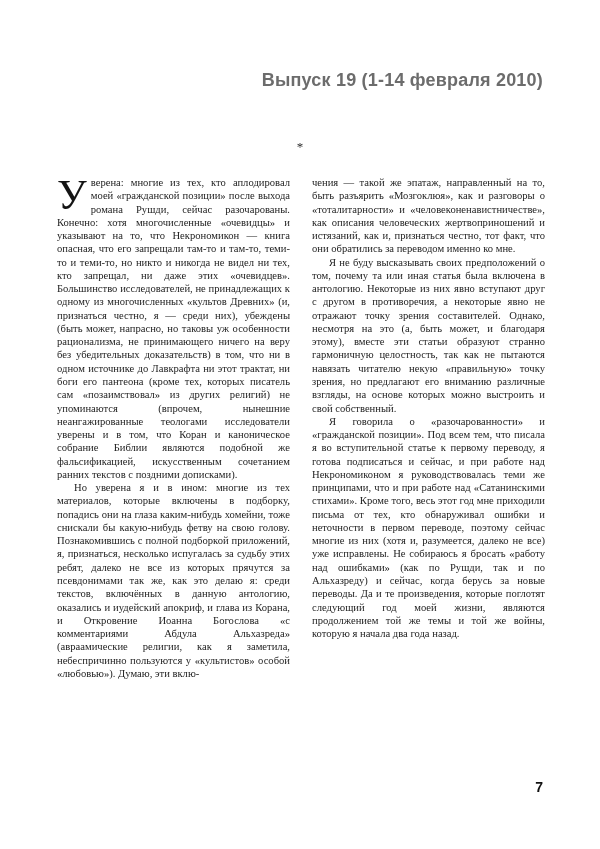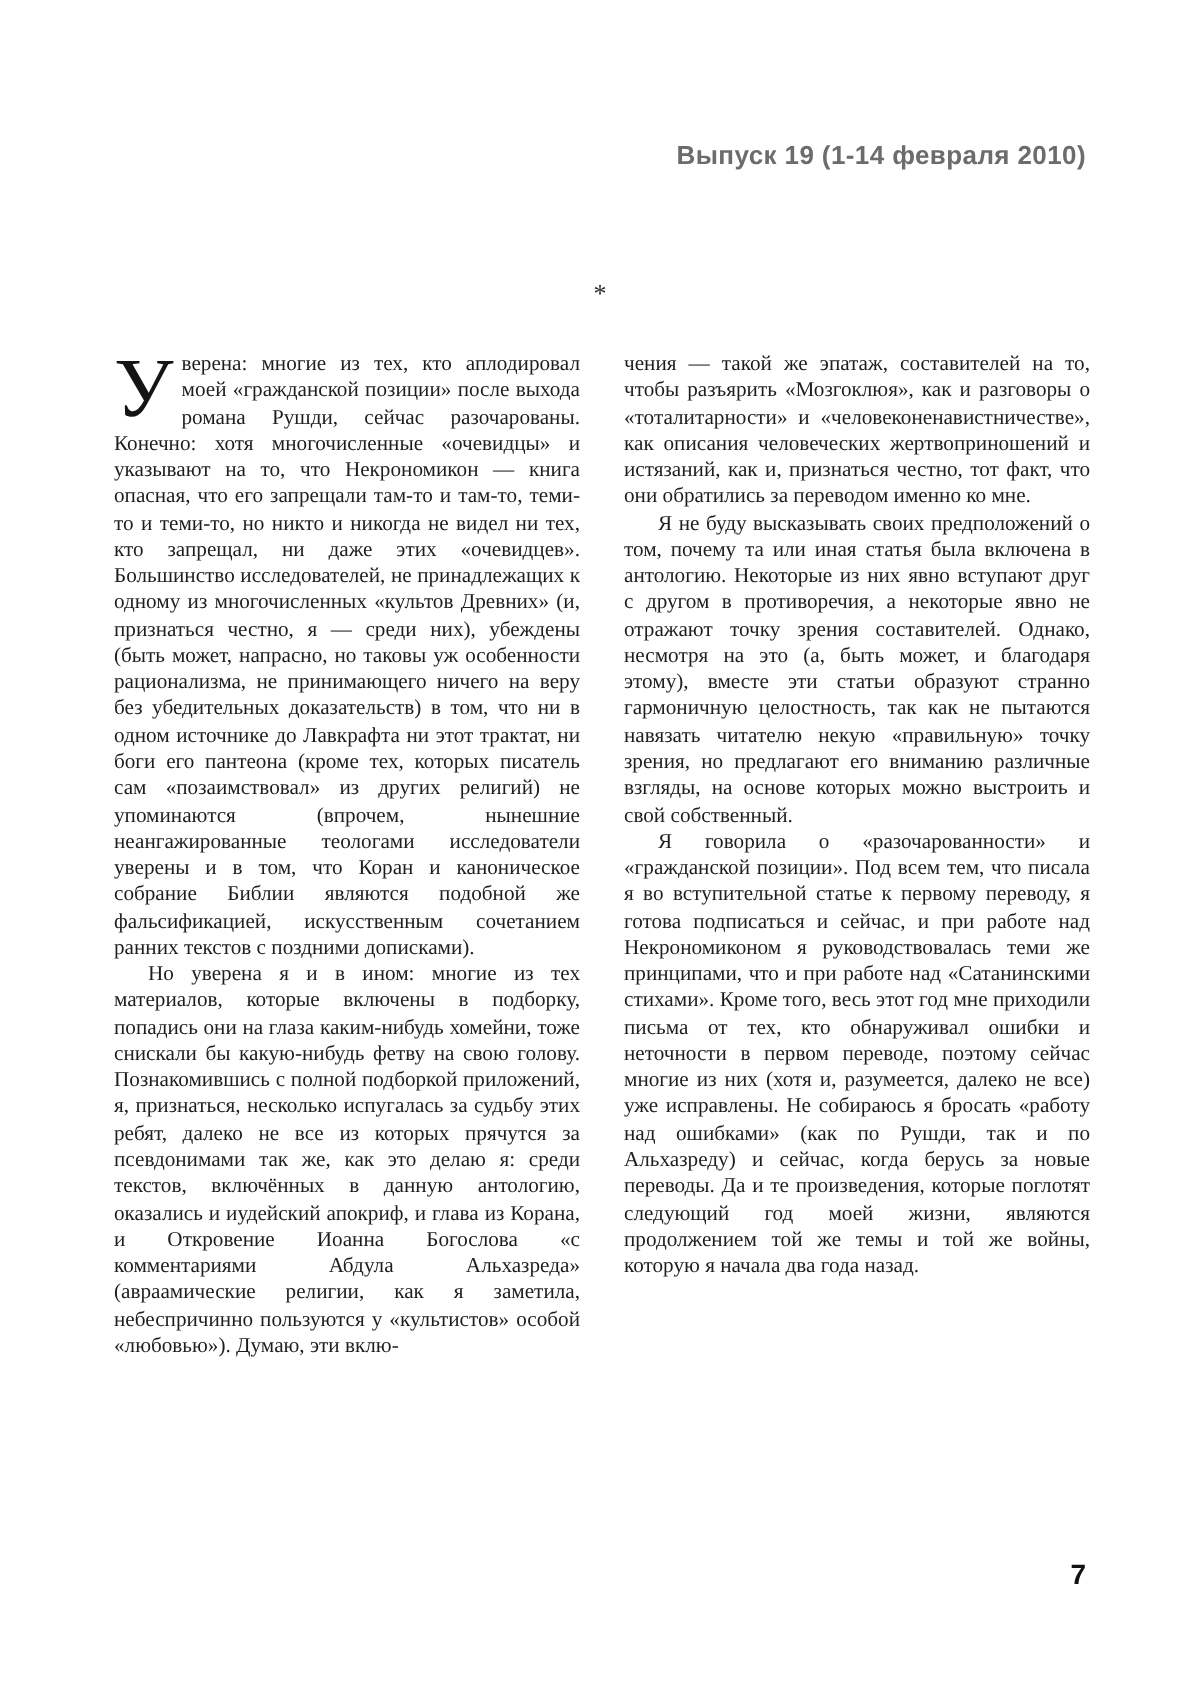--- a/index.html
+++ b/index.html
@@ -23,21 +23,21 @@
   }
 
   
   .running-head {
     position: absolute;
     top: 70px;
     right: 57px;
     text-align: right;
     font-family: "Liberation Sans", "DejaVu Sans", sans-serif;
     font-weight: bold;
-    font-size: 13px;
+    font-size: 18px;
     letter-spacing: 0.2px;
     color: #6c6c6c;
     white-space: nowrap;
   }
 
   
   .section-mark {
     position: absolute;
     top: 140px;
     left: 0;
@@ -112,21 +112,21 @@
   <div class="section-mark">*</div>
 
   <div class="columns">
 
     <div class="column">
       <p class="dropcap-para"><span class="dropcap">У</span><span>верена: многие из тех, кто аплодировал моей «гражданской позиции» после выхода романа Рушди, сейчас разочарованы. Конечно: хотя многочисленные «очевидцы» и указывают на то, что Некрономикон — книга опасная, что его запрещали там-то и там-то, теми-то и теми-то, но никто и никогда не видел ни тех, кто запрещал, ни даже этих «очевидцев». Большинство исследователей, не принадлежащих к одному из многочисленных «культов Древних» (и, признаться честно, я — среди них), убеждены (быть может, напрасно, но таковы уж особенности рационализма, не принимающего ничего на веру без убедительных доказательств) в том, что ни в одном источнике до Лавкрафта ни этот трактат, ни боги его пантеона (кроме тех, которых писатель сам «позаимствовал» из других религий) не упоминаются (впрочем, нынешние неангажированные теологами исследователи уверены и в том, что Коран и каноническое собрание Библии являются подобной же фальсификацией, искусственным сочетанием ранних текстов с поздними дописками).</span></p>
       <p>Но уверена я и в ином: многие из тех материалов, которые включены в подборку, попадись они на глаза каким-нибудь хомейни, тоже снискали бы какую-нибудь фетву на свою голову. Познакомившись с полной подборкой приложений, я, признаться, несколько испугалась за судьбу этих ребят, далеко не все из которых прячутся за псевдонимами так же, как это делаю я: среди текстов, включённых в данную антологию, оказались и иудейский апокриф, и глава из Корана, и Откровение Иоанна Богослова «с комментариями Абдула Альхазреда» (авраамические религии, как я заметила, небеспричинно пользуются у «культистов» особой «любовью»). Думаю, эти вклю-</p>
     </div>
 
     <div class="column">
-      <p class="no-indent">чения — такой же эпатаж, составителей на то, чтобы разъярить «Мозгоклюя», как и разговоры о «тоталитарности» и «человеконенавистничестве», как описания человеческих жертвоприношений и истязаний, как и, признаться честно, тот факт, что они обратились за переводом именно ко мне.</p>
+      <p class="no-indent">чения — такой же эпатаж, направленный на то, быть разъярить «Мозгоклюя», как и разговоры о «тоталитарности» и «человеконенавистничестве», как описания человеческих жертвоприношений и истязаний, как и, признаться честно, тот факт, что они обратились за переводом именно ко мне.</p>
       <p>Я не буду высказывать своих предположений о том, почему та или иная статья была включена в антологию. Некоторые из них явно вступают друг с другом в противоречия, а некоторые явно не отражают точку зрения составителей. Однако, несмотря на это (а, быть может, и благодаря этому), вместе эти статьи образуют странно гармоничную целостность, так как не пытаются навязать читателю некую «правильную» точку зрения, но предлагают его вниманию различные взгляды, на основе которых можно выстроить и свой собственный.</p>
       <p>Я говорила о «разочарованности» и «гражданской позиции». Под всем тем, что писала я во вступительной статье к первому переводу, я готова подписаться и сейчас, и при работе над Некрономиконом я руководствовалась теми же принципами, что и при работе над «Сатанинскими стихами». Кроме того, весь этот год мне приходили письма от тех, кто обнаруживал ошибки и неточности в первом переводе, поэтому сейчас многие из них (хотя и, разумеется, далеко не все) уже исправлены. Не собираюсь я бросать «работу над ошибками» (как по Рушди, так и по Альхазреду) и сейчас, когда берусь за новые переводы. Да и те произведения, которые поглотят следующий год моей жизни, являются продолжением той же темы и той же войны, которую я начала два года назад.</p>
     </div>
 
   </div>
 
   <div class="folio">7</div>
 
 </div>
 

